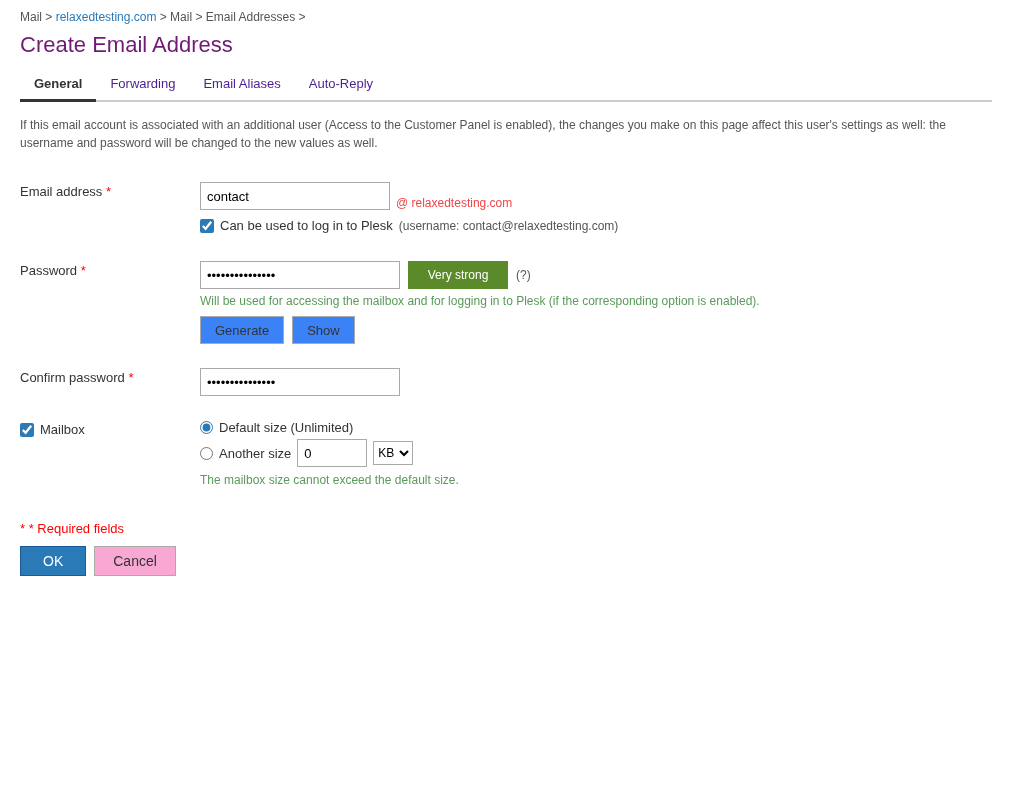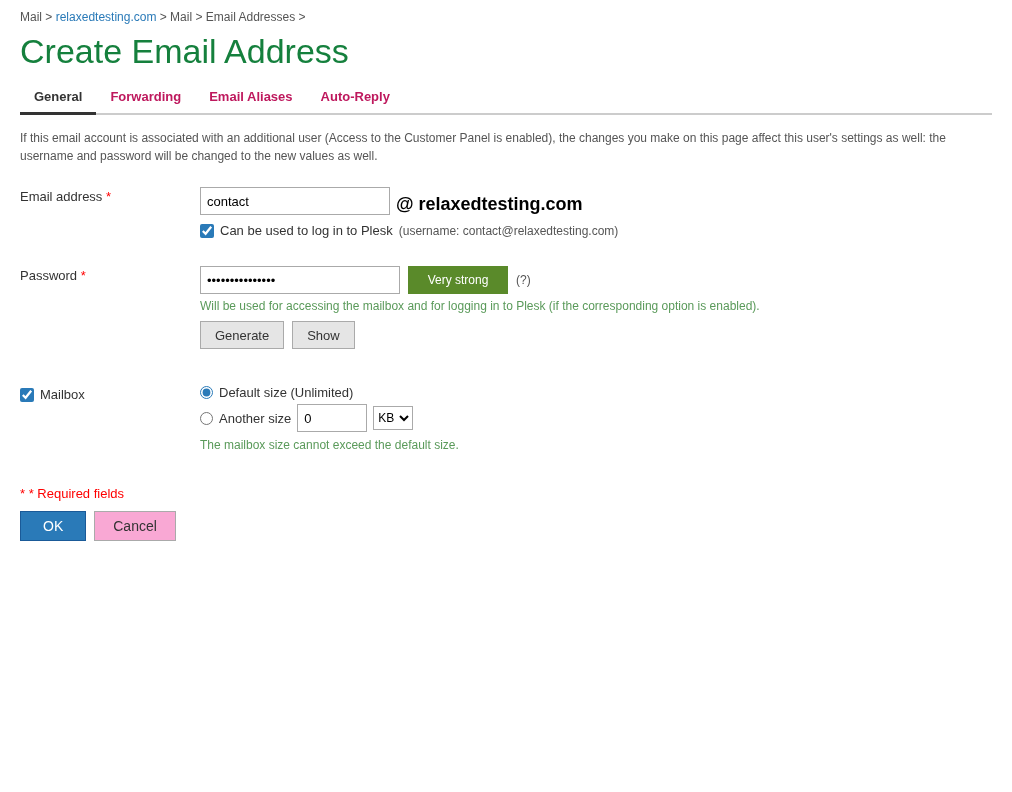--- a/index.html
+++ b/index.html
@@ -13,50 +13,49 @@
     .breadcrumb {
       font-size: 12px;
       color: #555;
       margin-bottom: 8px;
     }
     .breadcrumb a {
       color: #2a7ab8;
       text-decoration: none;
     }
     .page-title {
-      font-size: 34px;
+      font-size: 22px;
       font-weight: normal;
-      color: #15803d;
+      color: #701a75;
       margin-bottom: 12px;
     }
     .tabs {
       display: flex;
       border-bottom: 2px solid #ccc;
       margin-bottom: 14px;
     }
     .tab {
       padding: 6px 14px 8px;
       cursor: pointer;
       font-size: 13px;
-      color: #be185d;
+      color: #4c1d95;
       text-decoration: none;
       border-bottom: 3px solid transparent;
       margin-bottom: -2px;
-      font-weight: bold;
     }
     .tab.active {
       color: #333;
       border-bottom: 3px solid #333;
       font-weight: bold;
     }
     .info-box {
       background: #fff;
       color: #555;
       font-size: 12px;
-      margin-bottom: 16px;
+      margin-bottom: 24px;
       line-height: 1.5;
     }
     .form-table {
       width: 100%;
       border-collapse: collapse;
     }
     .form-table tr > td:first-child {
       width: 180px;
       vertical-align: top;
       padding: 8px 10px 8px 0;
@@ -82,23 +81,22 @@
       border: 1px solid #aaa;
       padding: 4px 6px;
       font-size: 13px;
       height: 28px;
       outline: none;
     }
     .email-input {
       width: 190px;
     }
     .at-domain {
-      font-size: 18px;
-      color: #000000;
-      font-weight: bold;
+      font-size: 12px;
+      color: #ef4444;
     }
     .checkbox-row {
       display: flex;
       align-items: center;
       gap: 6px;
       margin-bottom: 4px;
     }
     .checkbox-label {
       font-size: 13px;
     }
@@ -148,21 +146,21 @@
       display: flex;
       gap: 8px;
       margin-top: 6px;
     }
     .btn {
       padding: 4px 14px;
       font-size: 13px;
       cursor: pointer;
       height: 28px;
       border: 1px solid #aaa;
-      background: #e5e5e5;
+      background: #3b82f6;
       color: #333;
     }
     .confirm-input {
       width: 200px;
       border: 1px solid #5b9dd9;
     }
     .mailbox-section {
       display: flex;
       flex-direction: column;
       gap: 4px;
@@ -308,20 +306,29 @@
         <button class="btn">Generate</button>
         <button class="btn">Show</button>
       </div>
     </td>
   </tr>
 
   <tr>
         <td colspan="2" style="height:4px;"></td>
       </tr>
 
+  <tr>
+    <td>
+      <span>Confirm password</span>
+      <span class="required-star"> *</span>
+    </td>
+    <td>
+      <input type="password" class="confirm-input" value="aaabbbcccdddeee" style="">
+    </td>
+  </tr>
 
   <tr>
         <td colspan="2" style="height:4px;"></td>
       </tr>
 
   <tr>
     <td>
       <div class="checkbox-row">
         <input type="checkbox" id="mailbox-cb" checked="" style="">
         <label for="mailbox-cb">Mailbox</label>

